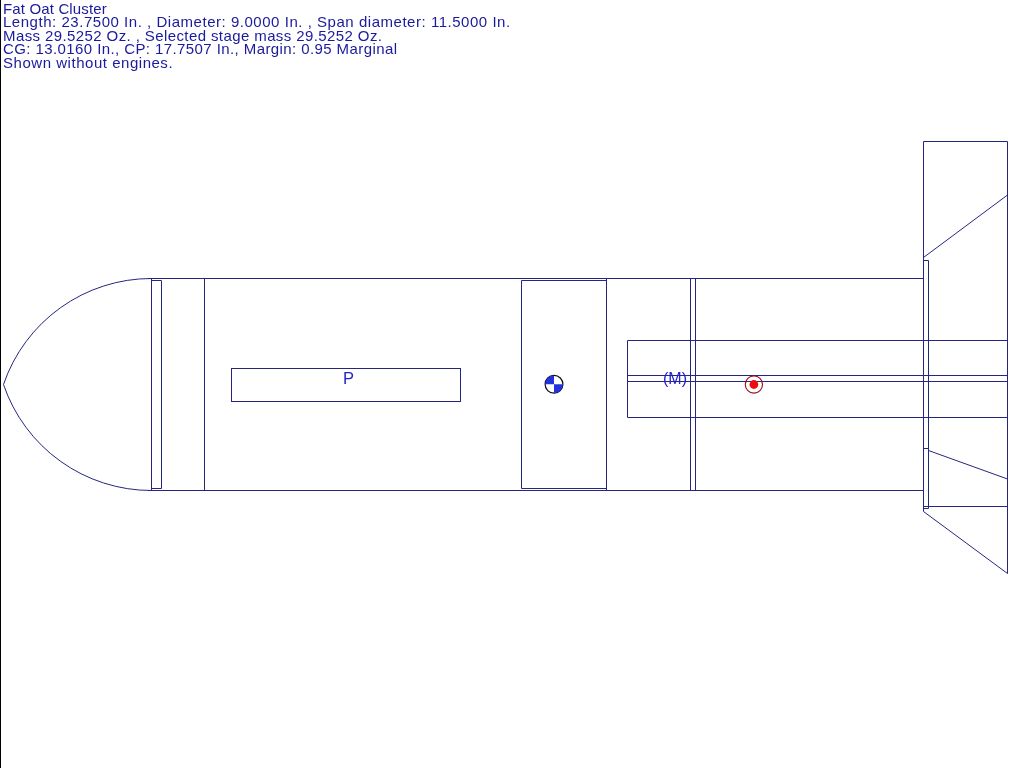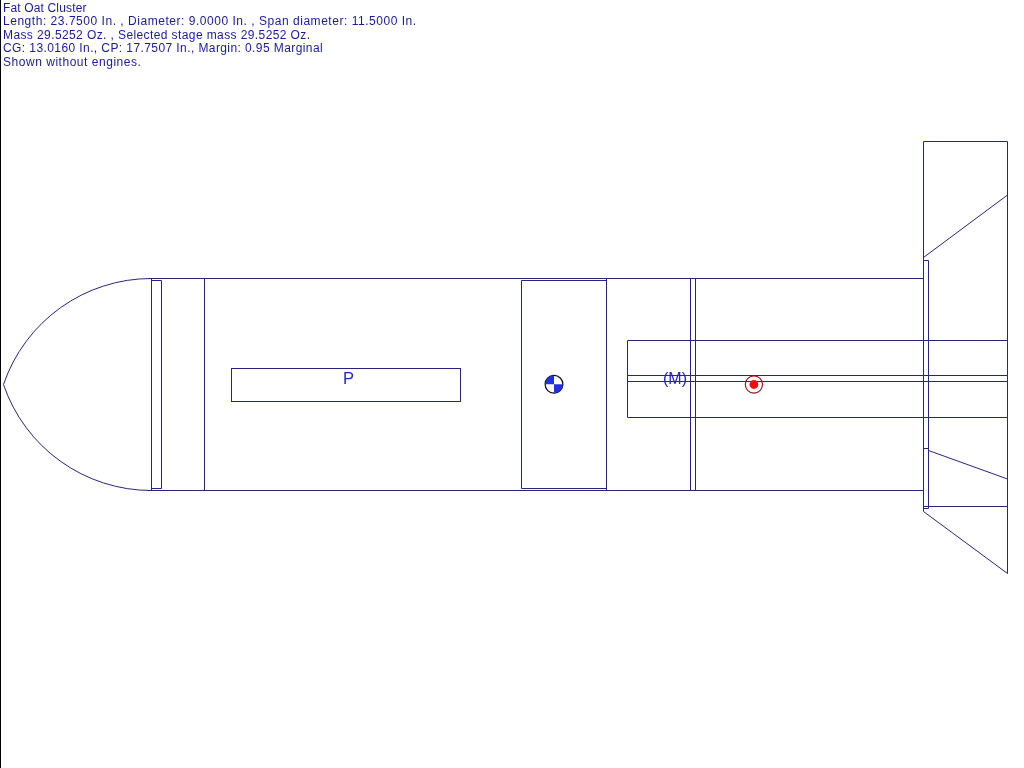--- a/index.html
+++ b/index.html
@@ -1,17 +1,17 @@
 <!DOCTYPE html>
 <html><head>
 <meta charset="utf-8">
 <style>
   html,body{margin:0;padding:0;width:1024px;height:768px;background:#ffffff;overflow:hidden;}
   body{position:relative;font-family:"Liberation Sans", sans-serif;}
-  #info{position:absolute;left:3px;top:1.5px;font-size:12px;line-height:13.6px;color:#1a1a9c;white-space:pre;}
+  #info{position:absolute;left:3px;top:1.5px;font-size:15px;line-height:13.6px;color:#1a1a9c;white-space:pre;}
   svg{position:absolute;left:0;top:0;}
 </style>
 </head>
 <body>
 
 <div style="position:absolute;left:0;top:0;width:1px;height:768px;background:#000;"></div>
 
 <div id="info"><div style="letter-spacing:0.15px">Fat Oat Cluster</div><div style="letter-spacing:0.53px">Length: 23.7500 In. , Diameter: 9.0000 In. , Span diameter: 11.5000 In.</div><div style="letter-spacing:0.4px">Mass 29.5252 Oz. , Selected stage mass 29.5252 Oz.</div><div style="letter-spacing:0.41px">CG: 13.0160 In., CP: 17.7507 In., Margin: 0.95 Marginal</div><div style="letter-spacing:0.53px">Shown without engines.</div></div>
 <svg width="1024" height="768" viewBox="0 0 1024 768">
   <g stroke="#26267f" stroke-width="1" fill="none">

